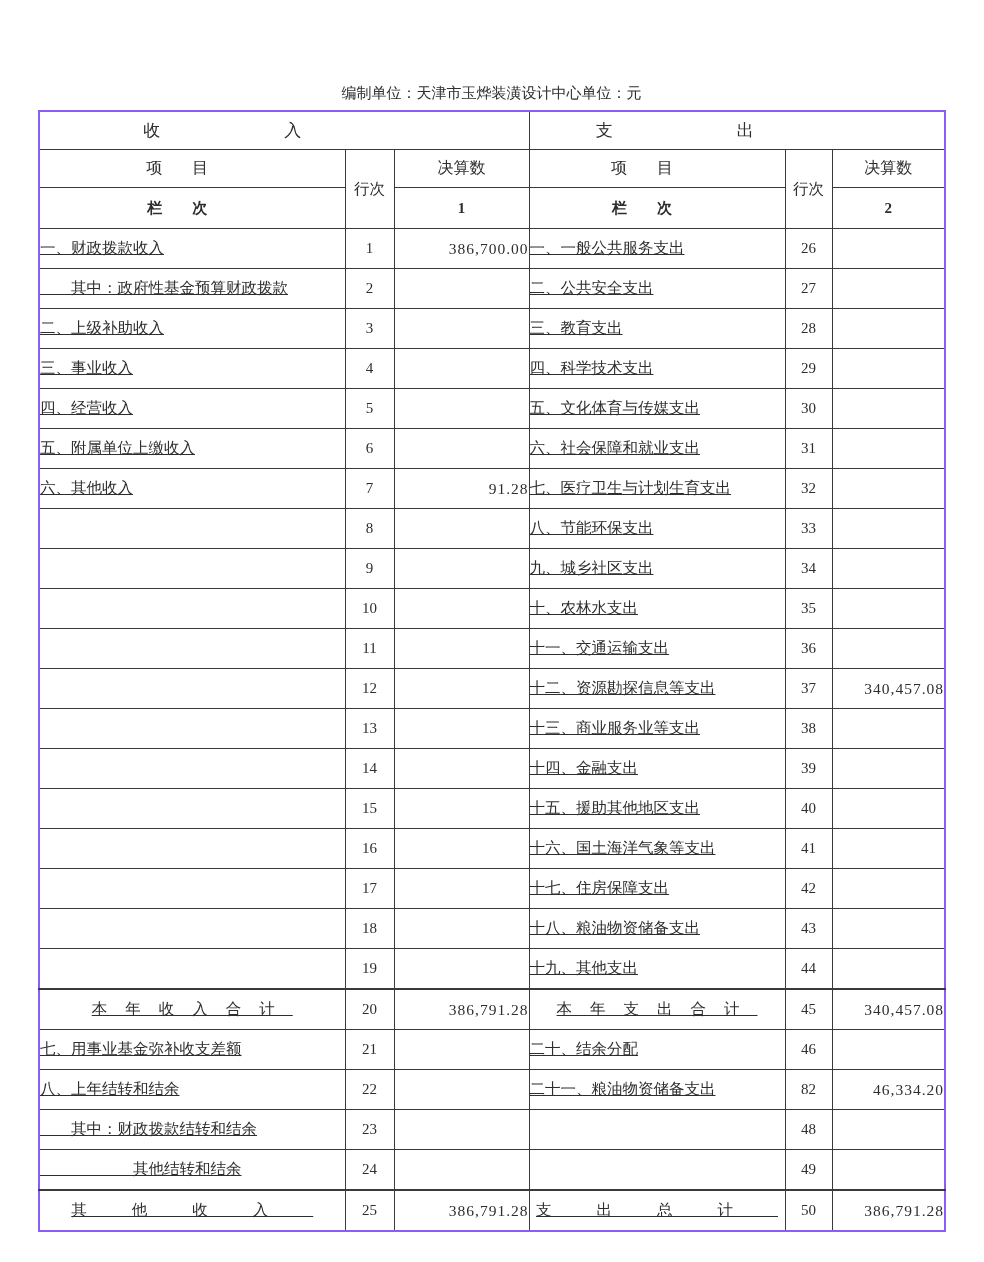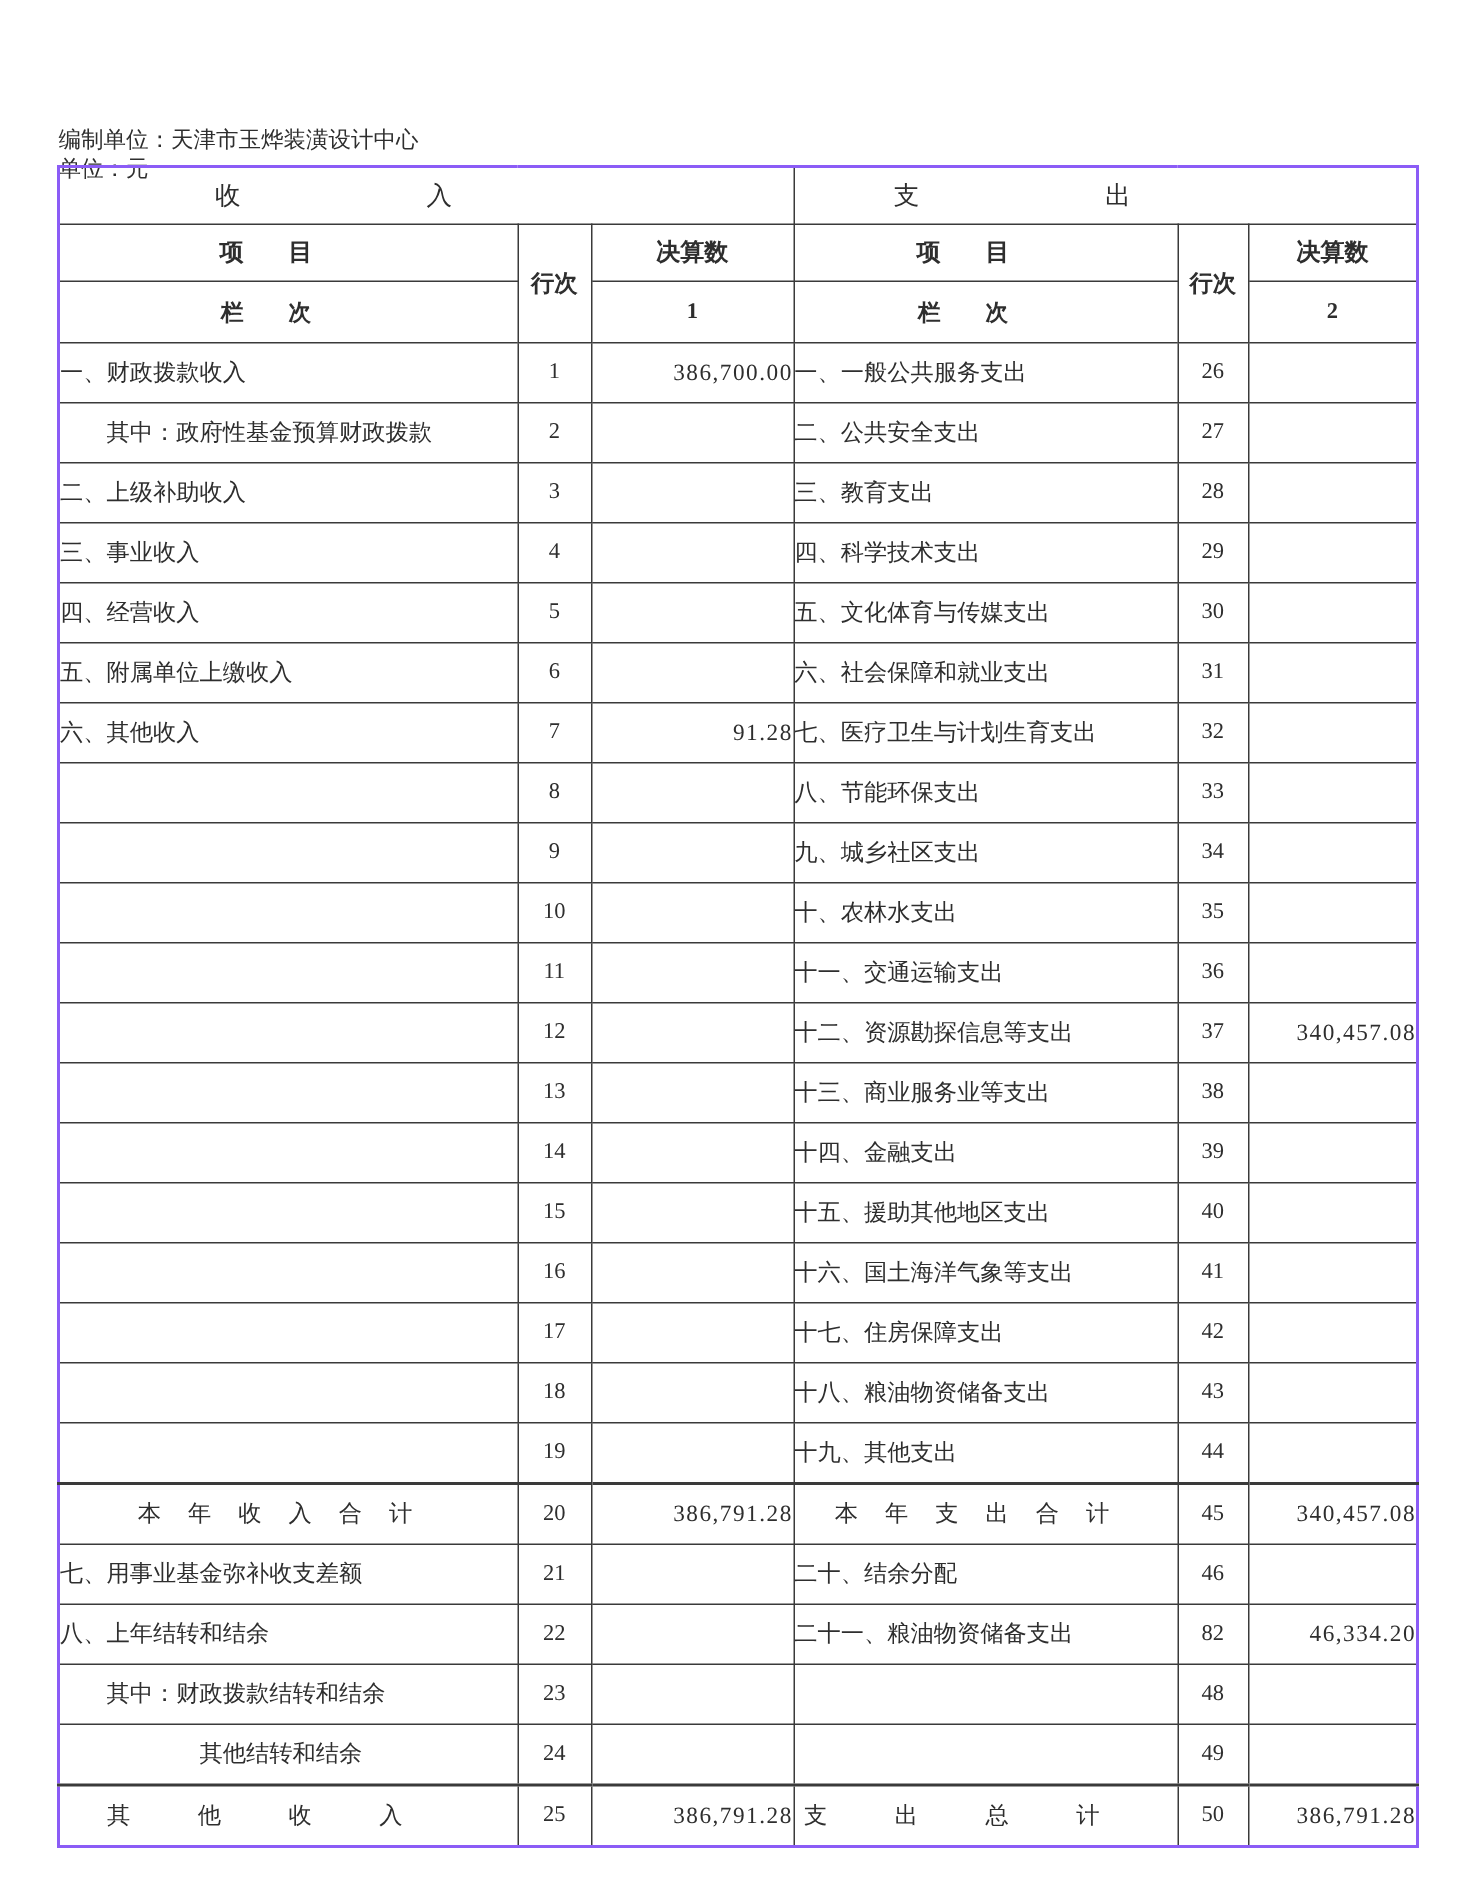--- a/index.html
+++ b/index.html
@@ -12,40 +12,40 @@
 
   .title {
     position:absolute; top:30px; left:0; width:100%;
     margin:0; text-align:center;
     font-size:30px; font-weight:bold; letter-spacing:3px; color:#141414;
   }
 
   .meta {
     position:absolute; top:84px; left:39px; width:905px;
     display:flex; justify-content:center;
-    font-size:15px; color:#2e2e2e;flex-direction:column;
+    font-size:15px; color:#2e2e2e;
   }
 
   table.report {
     position:absolute; top:110px; left:38px;
     border-collapse:collapse; table-layout:fixed;
     border:2px solid #8b5cf6;
   }
   .report th, .report td {
     border:1px solid #3a3a3a;
     padding:0; font-weight:normal;
     overflow:hidden; white-space:nowrap;
     vertical-align:middle;
   }
   .rowA th { height:37px; font-size:17px; }
-  .rowB th { height:37px; font-size:16px;font-weight:bold; }
+  .rowB th { height:37px; font-size:16px; }
   .rowC th { height:40px; font-size:15px;font-weight:bold; }
   tbody td { height:39px; font-size:15.5px; }
 
-  .item { text-align:left; padding-left:6px; }
+  .item { text-align:left; padding-left:6px;text-decoration:underline; }
   .rowno { text-align:center; font-size:15px; }
   .val  { text-align:right; padding-right:6px; letter-spacing:1px; }
 
   
   .sp-hdr   { text-align:center; letter-spacing:124px; padding-left:124px; }
   .sp-col   { text-align:center; letter-spacing:30px;  padding-left:30px; font-size:15.5px; }
   .sp-total { text-align:center; letter-spacing:18px;  padding-left:18px;margin-left:20px; }
   .sp-grand { text-align:center; letter-spacing:45px;  padding-left:45px; }
 
   

